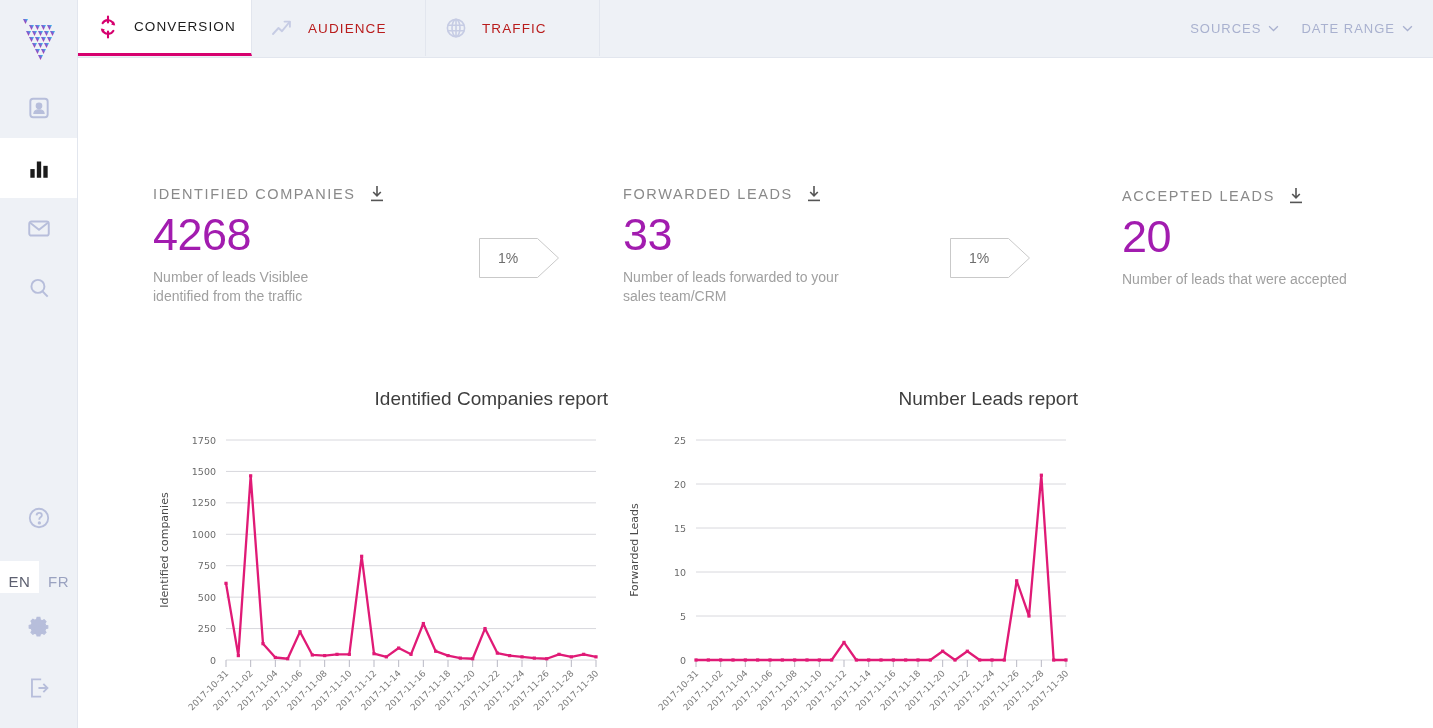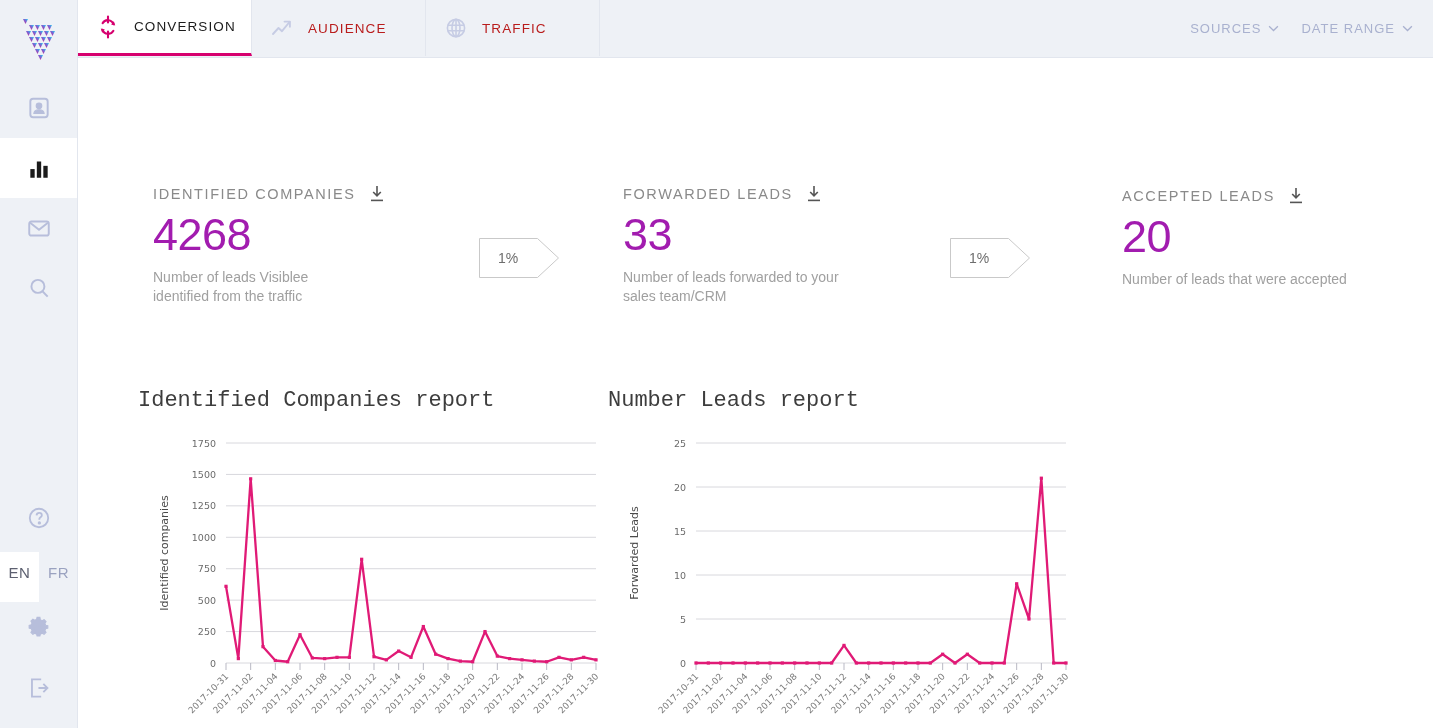--- a/index.html
+++ b/index.html
@@ -32,21 +32,21 @@
     stroke: #b7bedb;
   }
   .side-item.active .side-icon path,
   .side-item.active .side-icon rect { fill: #1b1b1b; stroke: none; }
 
   .lang-row {
     display: flex; align-items: center; height: 42px; margin-top: 8px;
     font-size: 15px; letter-spacing: .5px;
   }
   .lang {
-    flex: 1; text-align: center; line-height: 42px; height: 50px;
+    flex: 1; text-align: center; line-height: 42px; height: 32px;
     color: #9aa2c0; cursor: pointer;
   }
   .lang.active { background: #ffffff; color: #5d6070; }
 
   
   #header {
     position: absolute; left: 78px; top: 0; right: 0; height: 58px;
     background: #eef1f6;
     border-bottom: 1px solid #e2e6ee;
     display: flex; align-items: stretch;
@@ -108,22 +108,22 @@
   .pct-badge svg { position: absolute; left: 0; top: 0; }
   .pct-text {
     position: absolute; left: 0; top: 0; width: 58px; height: 40px;
     display: flex; align-items: center; justify-content: center;
     font-size: 14px; color: #6d6d6d;
   }
 
   
   .chart-box { position: absolute; }
   .chart-title {
-    font-size: 22px; color: #3d3d3d; text-align: left;
-    font-family: Liberation Mono, monospace;
+    font-size: 19px; color: #3d3d3d; text-align: right;
+    font-family: Liberation Sans, sans-serif;
   }
   .chart-svg { display: block; }
   .tick-label { font-size: 9.5px; fill: #6b6b6b; font-family: "DejaVu Sans", sans-serif; }
   .axis-name { font-size: 11px; fill: #4a4a4a; font-family: "DejaVu Sans", sans-serif; }
   .gridline { stroke: #d8d8dd; stroke-width: 1; }
   .axis-tickmark { stroke: #b9b9c4; stroke-width: 1; }
   .xtick-label { font-size: 9px; fill: #7a7a7a; font-family: "DejaVu Sans", sans-serif; }
 </style>
 </head>
 <body>

